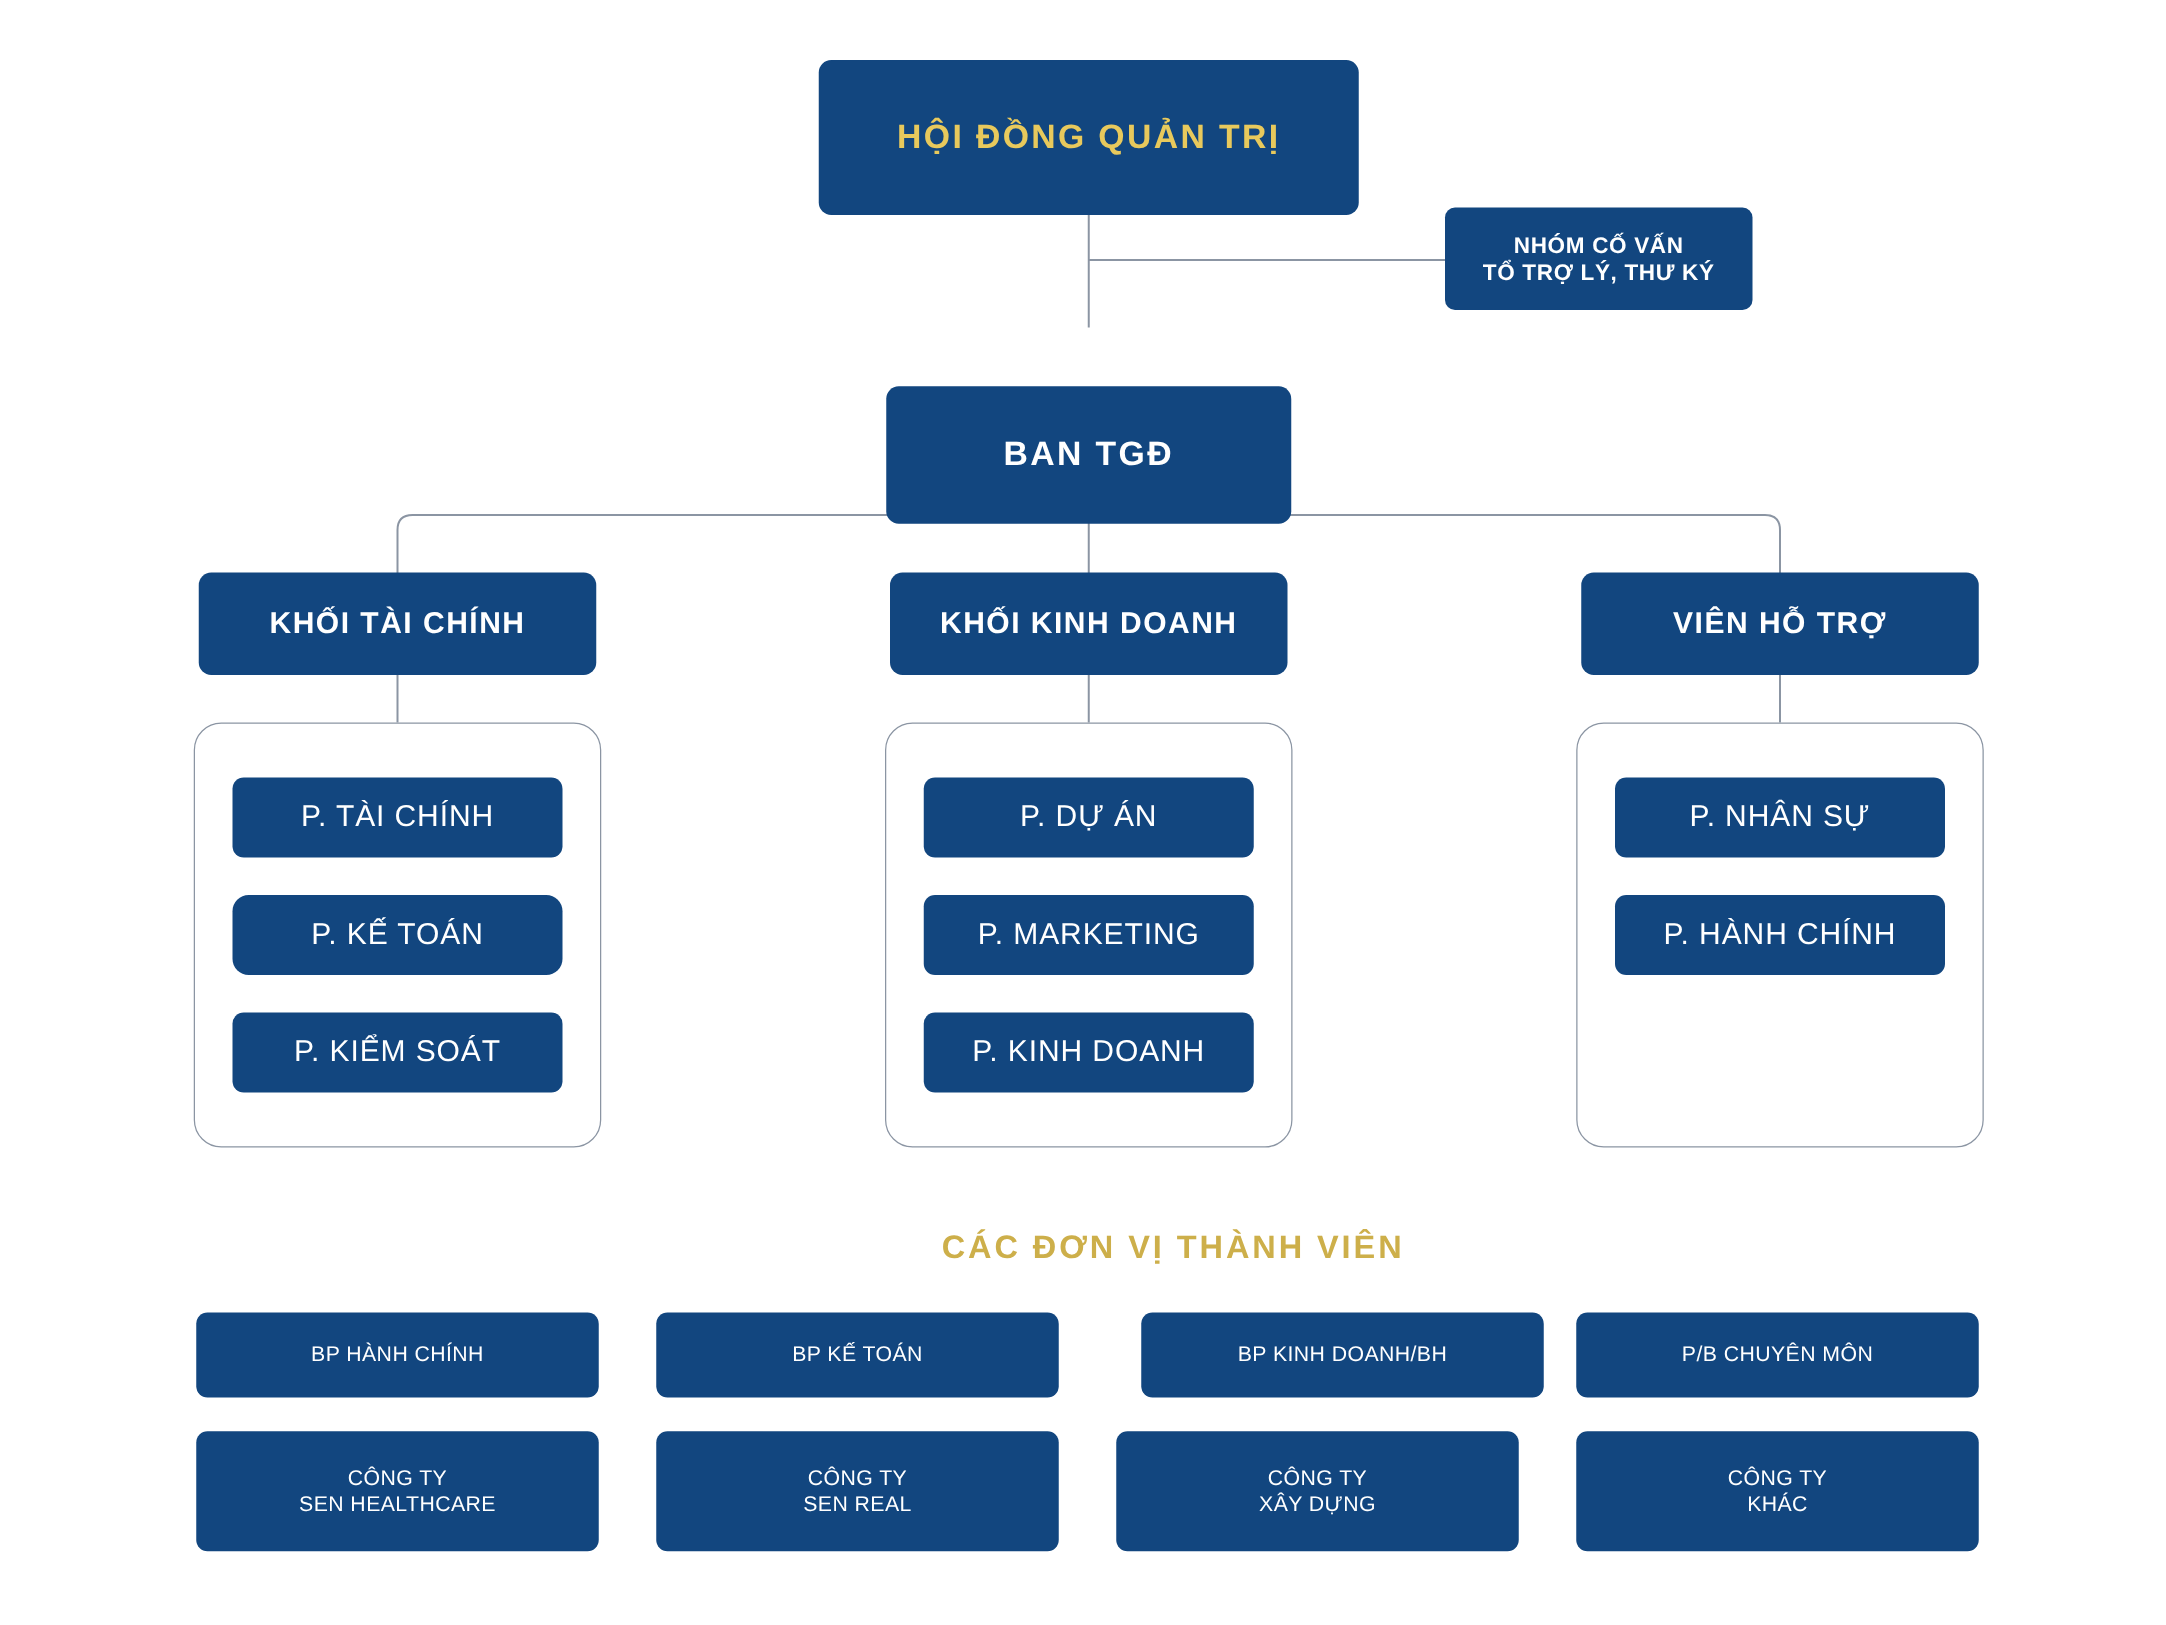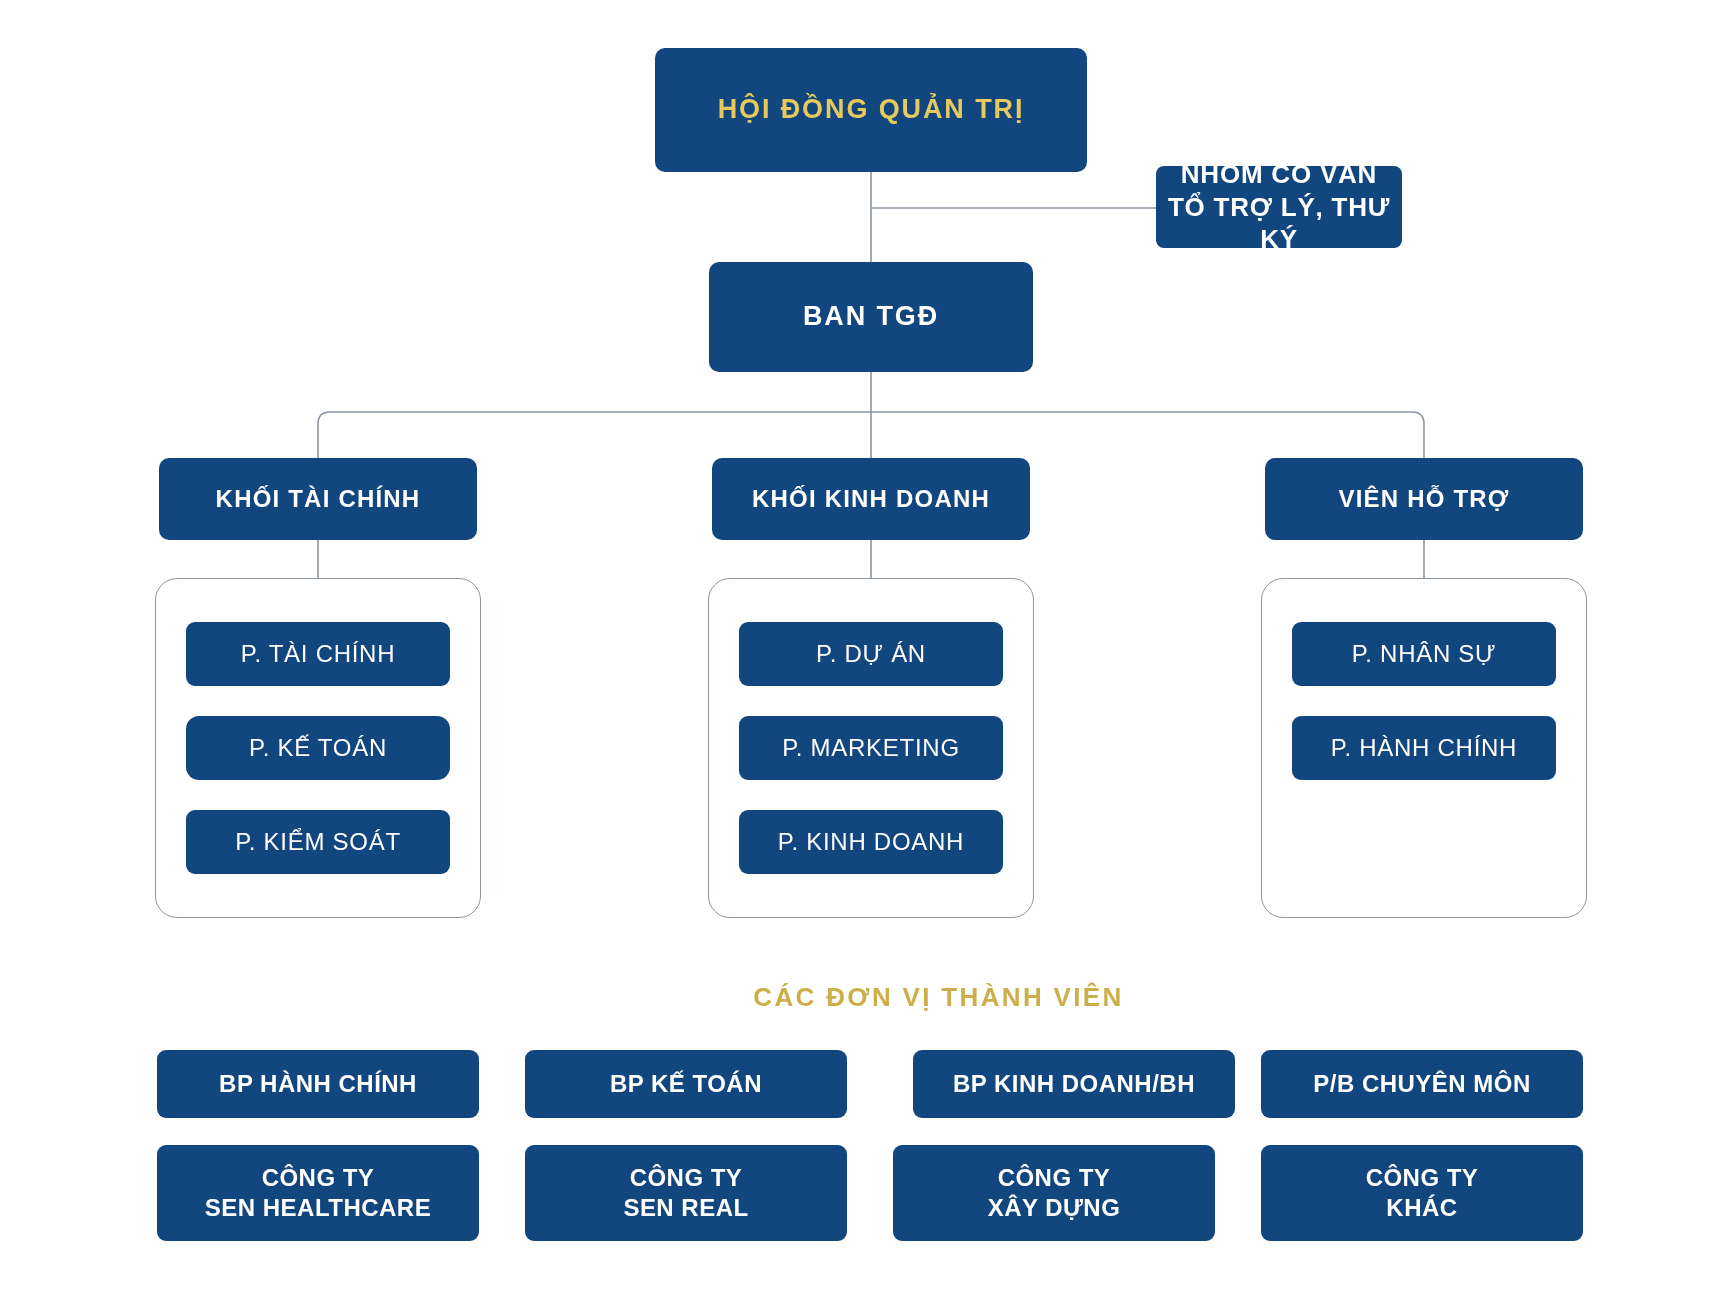--- a/index.html
+++ b/index.html
@@ -47,28 +47,29 @@
     padding: 4px 10px;
   }
 
   .node-top {
     color: #E8C95C;
     font-size: 27px;
     letter-spacing: 0.07em;
   }
 
   .node-advisor {
-    font-size: 26px;
+    font-size: 18px;
     letter-spacing: 0.03em;
     border-radius: 8px;
   }
 
   .node-ban {
     font-size: 27px;
     letter-spacing: 0.07em;
+    margin-top: 47px;
   }
 
   .node-division {
     font-size: 24px;
     letter-spacing: 0.05em;
   }
 
   
   .group-box {
     position: absolute;
@@ -90,22 +91,22 @@
     position: absolute;
     width: 100%;
     text-align: center;
     color: #CDAF4A;
     font-size: 26px;
     font-weight: bold;
     letter-spacing: 0.09em;
   }
 
   .node-member {
-    font-size: 24px;
-    font-weight: bold;
+    font-size: 17px;
+    font-weight: normal;
     letter-spacing: 0.02em;
     border-radius: 9px;
     white-space: pre-line;
   }
 </style>
 </head>
 <body>
 
 <div id="chart-root">
 

